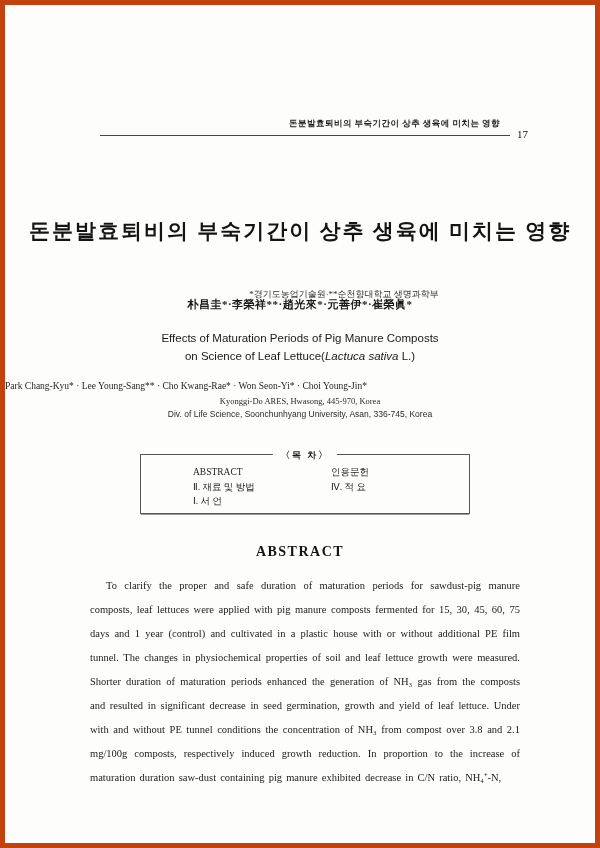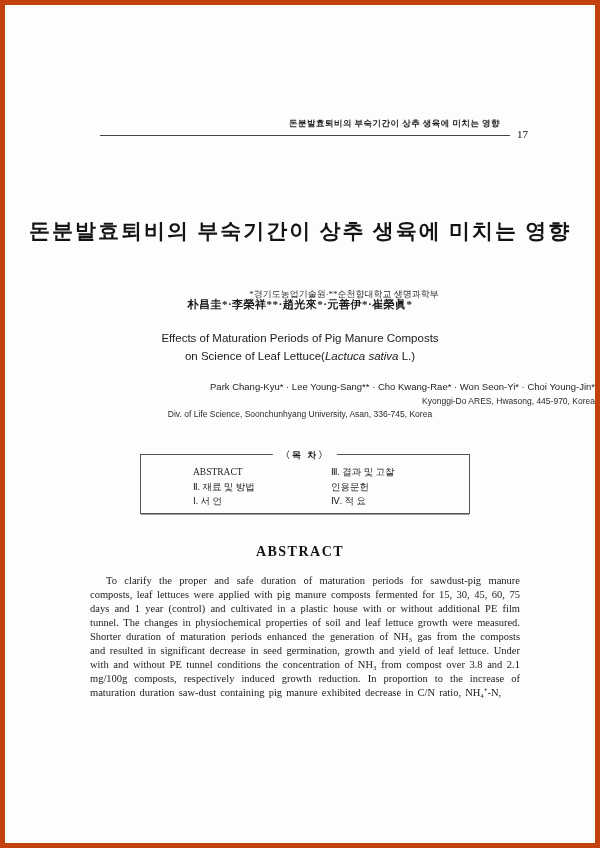--- a/index.html
+++ b/index.html
@@ -92,34 +92,34 @@
     line-height: 18px;
     color: #1a1a1a;
     font-family: "Liberation Sans", sans-serif;
   }
   .title-english .species { font-style: italic; }
   .authors-english {
     position: absolute;
     top: 376px;
     left: 0;
     width: 100%;
-    text-align: right;
+    text-align: left;
     font-size: 9.5px;
     color: #1f1f1f;
-    font-family: Liberation Sans, sans-serif;
+    font-family: Liberation Serif, serif;
   }
   .affil-en-1 {
     position: absolute;
     top: 391px;
     left: 0;
     width: 100%;
-    text-align: right;
+    text-align: center;
     font-size: 8.5px;
     color: #2a2a2a;
-    font-family: Liberation Sans, sans-serif;
+    font-family: Liberation Serif, serif;
   }
   .affil-en-2 {
     position: absolute;
     top: 404px;
     left: 0;
     width: 100%;
     text-align: center;
     font-size: 8.5px;
     color: #2a2a2a;
     font-family: "Liberation Sans", sans-serif;
@@ -173,21 +173,21 @@
     letter-spacing: 1.5px;
     color: #141414;
     font-family: "Liberation Serif", serif;
   }
   .abstract-body {
     position: absolute;
     top: 558px;
     left: 85px;
     width: 430px;
     font-size: 10.5px;
-    line-height: 14px;
+    line-height: 24px;
     text-align: justify;
     text-indent: 16px;
     color: #1b1b1b;
     word-spacing: 1.5px;
     font-family: "Liberation Serif", serif;
   }
 </style>
 </head>
 <body>
 
@@ -213,21 +213,20 @@
 
   <div class="toc-box">
     <div class="toc-label">〈목  차〉</div>
     <div class="toc-columns">
       <div class="toc-col">
         <div>ABSTRACT</div>
         <div>Ⅱ. 재료 및 방법</div>
         <div>Ⅰ. 서 언</div>
       </div>
       <div class="toc-col">
-        <div>Ⅲ. 결과 및 고찰</div>
         <div>인용문헌</div>
         <div>Ⅳ. 적 요</div>
       </div>
     </div>
   </div>
 
   <h2 class="abstract-heading">ABSTRACT</h2>
   <p class="abstract-body">To clarify the proper and safe duration of maturation periods for sawdust-pig manure composts, leaf lettuces were applied with pig manure composts fermented for 15, 30, 45, 60, 75 days and 1 year (control) and cultivated in a plastic house with or without additional PE film tunnel. The changes in physiochemical properties of soil and leaf lettuce growth were measured. Shorter duration of maturation periods enhanced the generation of NH₃ gas from the composts and resulted in significant decrease in seed germination, growth and yield of leaf lettuce. Under with and without PE tunnel conditions the concentration of NH₃ from compost over 3.8 and 2.1 mg/100g composts, respectively induced growth reduction. In proportion to the increase of maturation duration saw-dust containing pig manure exhibited decrease in C/N ratio, NH₄⁺-N,</p>
 
 </div>

